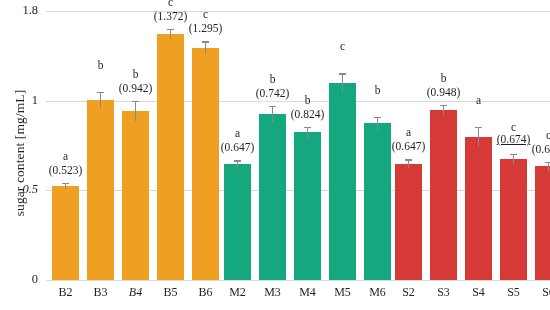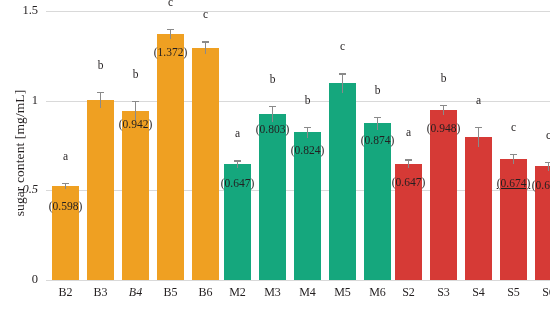--- a/index.html
+++ b/index.html
@@ -93,21 +93,20 @@
     width: 60px;
     color: #231f20;
   }
   .value {
     position: absolute;
     font-size: 11.5px;
     text-align: center;
     width: 70px;
     color: #231f20;
     white-space: nowrap;
-    margin-top: 36px;
   }
   .x-tick-label {
     position: absolute;
     top: 285px;
     font-size: 12px;
     text-align: center;
     width: 40px;
     color: #231f20;
   }
 </style>
@@ -119,25 +118,25 @@
   <div class="y-axis-title">sugar content [mg/mL]</div>
 
   <div class="plot-area" id="plot-area">
       <div class="gridline baseline" style="top: 280px;"></div>
       <div class="y-tick-label" style="left: -44px; width: 36px; top: 272px; right: auto;">0</div>
       <div class="gridline" style="top: 190.333px;"></div>
       <div class="y-tick-label" style="left: -44px; width: 36px; top: 182.333px; right: auto; font-style: italic;">0.5</div>
       <div class="gridline" style="top: 100.667px;"></div>
       <div class="y-tick-label" style="left: -44px; width: 36px; top: 92.6667px; right: auto;">1</div>
       <div class="gridline" style="top: 11px;"></div>
-      <div class="y-tick-label" style="left: -44px; width: 36px; top: 3px; right: auto;">1.5</div>
+      <div class="y-tick-label" style="left: -44px; width: 36px; top: 3px; right: auto;">1.8</div>
       <div class="bar orange" style="left: 6px; bottom: 1px; height: 93.7913px; width: 27px;"></div>
       <div class="errbar" style="left: 18.7px; top: 182.981px; height: 6.456px;"></div>
       <div class="errcap" style="left: 16px; top: 182.981px;"></div>
-      <div class="value" style="left: -15.5px; top: 163.981px;">(0.598)</div>
+      <div class="value" style="left: -15.5px; top: 163.981px;">(0.523)</div>
       <div class="letter" style="left: -10.5px; top: 149.981px;">a</div>
       <div class="x-tick-label" style="left: -0.5px;">B2</div>
       <div class="bar orange" style="left: 41px; bottom: 1px; height: 179.692px; width: 27px;"></div>
       <div class="errbar" style="left: 53.7px; top: 92.238px; height: 16.14px;"></div>
       <div class="errcap" style="left: 51px; top: 92.238px;"></div>
       <div class="letter" style="left: 24.5px; top: 59.238px;">b</div>
       <div class="x-tick-label" style="left: 34.5px;">B3</div>
       <div class="bar orange" style="left: 76px; bottom: 1px; height: 168.932px; width: 27px;"></div>
       <div class="errbar" style="left: 88.7px; top: 101.205px; height: 19.7267px;"></div>
       <div class="errcap" style="left: 86px; top: 101.205px;"></div>
@@ -146,49 +145,49 @@
       <div class="x-tick-label" style="left: 69.5px; font-style: italic;">B4</div>
       <div class="bar orange" style="left: 111px; bottom: 1px; height: 246.045px; width: 27px;"></div>
       <div class="errbar" style="left: 123.7px; top: 28.5747px; height: 10.76px;"></div>
       <div class="errcap" style="left: 121px; top: 28.5747px;"></div>
       <div class="value" style="left: 89.5px; top: 9.57467px;">(1.372)</div>
       <div class="letter" style="left: 94.5px; top: -4.42533px;">c</div>
       <div class="x-tick-label" style="left: 104.5px;">B5</div>
       <div class="bar orange" style="left: 146px; bottom: 1px; height: 232.237px; width: 27px;"></div>
       <div class="errbar" style="left: 158.7px; top: 41.4867px; height: 12.5533px;"></div>
       <div class="errcap" style="left: 156px; top: 41.4867px;"></div>
+      <div class="value" style="left: 124.5px; top: 22.4867px;">(1.295)</div>
       <div class="letter" style="left: 129.5px; top: 8.48667px;">c</div>
       <div class="x-tick-label" style="left: 139.5px;">B6</div>
       <div class="bar green" style="left: 178px; bottom: 1px; height: 116.029px; width: 27px;"></div>
       <div class="errbar" style="left: 190.7px; top: 160.385px; height: 7.17333px;"></div>
       <div class="errcap" style="left: 188px; top: 160.385px;"></div>
       <div class="value" style="left: 156.5px; top: 141.385px;">(0.647)</div>
       <div class="letter" style="left: 161.5px; top: 127.385px;">a</div>
       <div class="x-tick-label" style="left: 171.5px;">M2</div>
       <div class="bar green" style="left: 213px; bottom: 1px; height: 166.063px; width: 27px;"></div>
       <div class="errbar" style="left: 225.7px; top: 105.867px; height: 16.14px;"></div>
       <div class="errcap" style="left: 223px; top: 105.867px;"></div>
-      <div class="value" style="left: 191.5px; top: 86.8673px;">(0.803)</div>
+      <div class="value" style="left: 191.5px; top: 86.8673px;">(0.742)</div>
       <div class="letter" style="left: 196.5px; top: 72.8673px;">b</div>
       <div class="x-tick-label" style="left: 206.5px;">M3</div>
       <div class="bar green" style="left: 248px; bottom: 1px; height: 147.771px; width: 27px;"></div>
       <div class="errbar" style="left: 260.7px; top: 126.849px; height: 10.76px;"></div>
       <div class="errcap" style="left: 258px; top: 126.849px;"></div>
       <div class="value" style="left: 226.5px; top: 107.849px;">(0.824)</div>
       <div class="letter" style="left: 231.5px; top: 93.8493px;">b</div>
       <div class="x-tick-label" style="left: 241.5px;">M4</div>
       <div class="bar green" style="left: 283px; bottom: 1px; height: 196.729px; width: 27px;"></div>
       <div class="errbar" style="left: 295.7px; top: 73.408px; height: 19.7267px;"></div>
       <div class="errcap" style="left: 293px; top: 73.408px;"></div>
       <div class="letter" style="left: 266.5px; top: 40.408px;">c</div>
       <div class="x-tick-label" style="left: 276.5px;">M5</div>
       <div class="bar green" style="left: 318px; bottom: 1px; height: 156.737px; width: 27px;"></div>
       <div class="errbar" style="left: 330.7px; top: 116.986px; height: 12.5533px;"></div>
       <div class="errcap" style="left: 328px; top: 116.986px;"></div>
-      <div class="value" style="left: 296.5px; top: 97.986px;">(0.874)</div>
       <div class="letter" style="left: 301.5px; top: 83.986px;">b</div>
       <div class="x-tick-label" style="left: 311.5px;">M6</div>
       <div class="bar red" style="left: 349px; bottom: 1px; height: 116.029px; width: 27px;"></div>
       <div class="errbar" style="left: 361.7px; top: 159.488px; height: 8.96667px;"></div>
       <div class="errcap" style="left: 359px; top: 159.488px;"></div>
       <div class="value" style="left: 327.5px; top: 140.488px;">(0.647)</div>
       <div class="letter" style="left: 332.5px; top: 126.488px;">a</div>
       <div class="x-tick-label" style="left: 342.5px;">S2</div>
       <div class="bar red" style="left: 384px; bottom: 1px; height: 170.008px; width: 27px;"></div>
       <div class="errbar" style="left: 396.7px; top: 104.612px; height: 10.76px;"></div>
@@ -197,21 +196,21 @@
       <div class="letter" style="left: 367.5px; top: 71.612px;">b</div>
       <div class="x-tick-label" style="left: 377.5px;">S3</div>
       <div class="bar red" style="left: 419px; bottom: 1px; height: 143.287px; width: 27px;"></div>
       <div class="errbar" style="left: 431.7px; top: 126.849px; height: 19.7267px;"></div>
       <div class="errcap" style="left: 429px; top: 126.849px;"></div>
       <div class="letter" style="left: 402.5px; top: 93.8493px;">a</div>
       <div class="x-tick-label" style="left: 412.5px;">S4</div>
       <div class="bar red" style="left: 454px; bottom: 1px; height: 120.871px; width: 27px;"></div>
       <div class="errbar" style="left: 466.7px; top: 154.108px; height: 10.0427px;"></div>
       <div class="errcap" style="left: 464px; top: 154.108px;"></div>
-      <div class="value" style="left: 432.5px; top: 141px; text-decoration: underline;">(0.674)</div>
+      <div class="value" style="left: 432.5px; top: 133px; text-decoration: underline;">(0.674)</div>
       <div class="letter" style="left: 437.5px; top: 121.108px;">c</div>
       <div class="x-tick-label" style="left: 447.5px;">S5</div>
       <div class="bar red" style="left: 489px; bottom: 1px; height: 113.697px; width: 27px;"></div>
       <div class="errbar" style="left: 501.7px; top: 161.819px; height: 8.96667px;"></div>
       <div class="errcap" style="left: 499px; top: 161.819px;"></div>
       <div class="value" style="left: 467.5px; top: 142.819px;">(0.634)</div>
       <div class="letter" style="left: 472.5px; top: 128.819px;">c</div>
       <div class="x-tick-label" style="left: 482.5px;">S6</div>
     </div>
 

